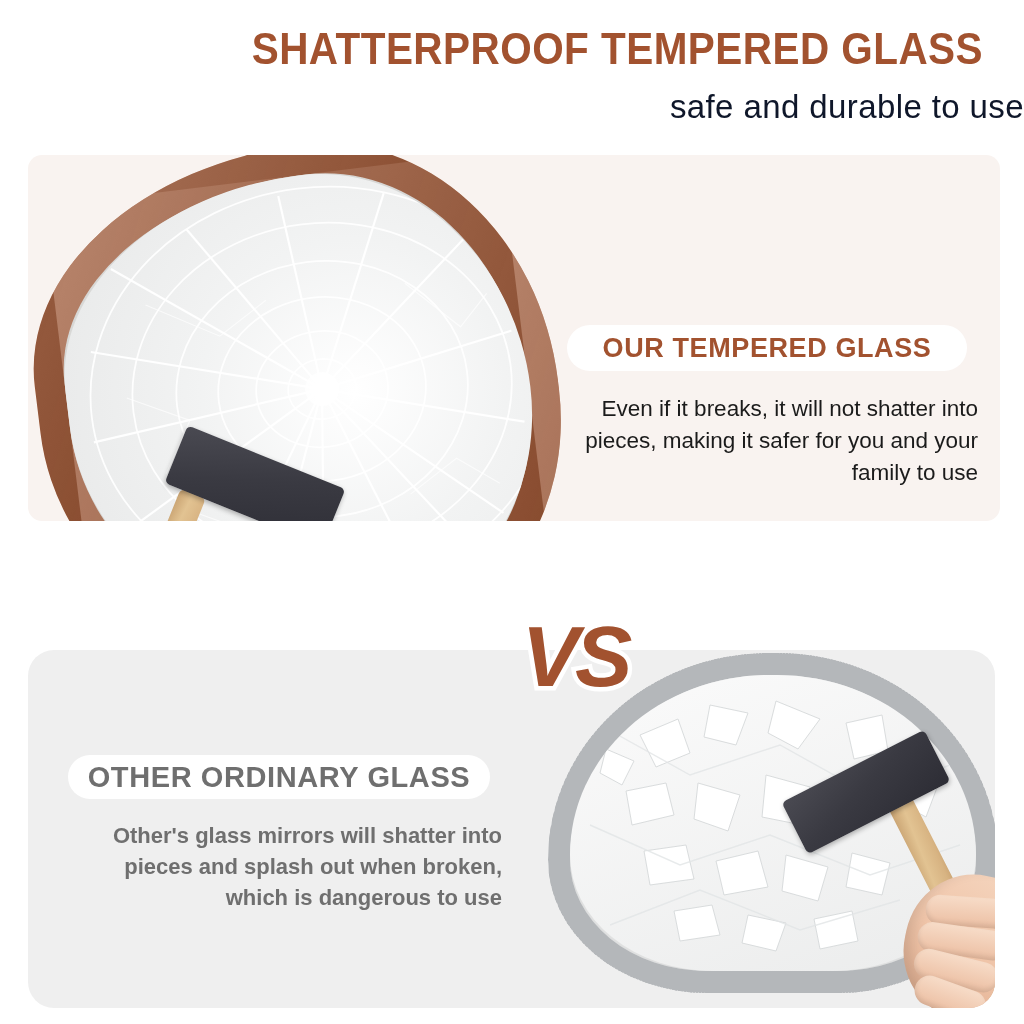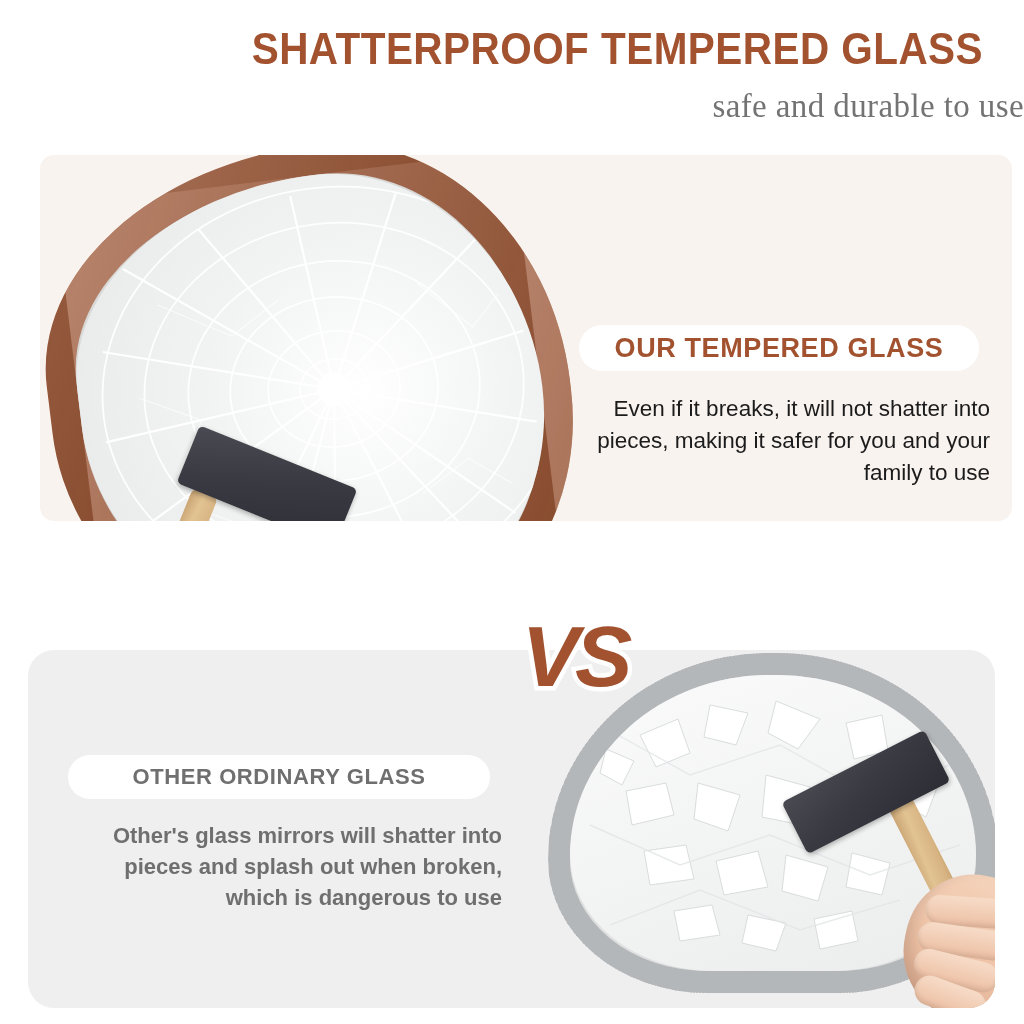--- a/index.html
+++ b/index.html
@@ -18,30 +18,30 @@
     font-family:"Liberation Sans", sans-serif;
     font-weight:bold;
     font-size:44px;
     letter-spacing:0.5px;
     color:#A2522F;
     transform:scaleX(0.92);
     white-space:nowrap;
   }
   .subtitle {
     position:absolute; left:0; top:88px; width:1024px;
-    font-family:Liberation Serif, serif;
+    font-family:Liberation Sans, sans-serif;
     font-weight:400;
     font-size:33px;
-    color:#737373;
+    color:#0f172a;
     letter-spacing:0.4px;
   }
 
   
   .panel-top {
-    position:absolute; left:40px; top:155px; width:972px; height:366px;
+    position:absolute; left:28px; top:155px; width:972px; height:366px;
     background:#F9F3F0;
     border-radius:14px;
     overflow:hidden;
   }
   .panel-bottom {
     position:absolute; left:28px; top:650px; width:967px; height:358px;
     background:#EFEFEF;
     border-radius:26px;
     overflow:hidden;
   }
@@ -57,21 +57,21 @@
     font-weight:bold;
     letter-spacing:0.6px;
     white-space:nowrap;
   }
   .pill-top {
     left:539px; top:170px; width:400px; height:46px;
     font-size:27px; color:#A2522F;
   }
   .pill-bottom {
     left:40px; top:105px; width:422px; height:44px;
-    font-size:22px; color:#6F6F6F;
+    font-size:29px; color:#6F6F6F;
   }
 
   
   .copy {
     position:absolute;
     text-align:right;
     line-height:1.42;
   }
   .copy-top {
     left:528px; top:238px; width:422px;

